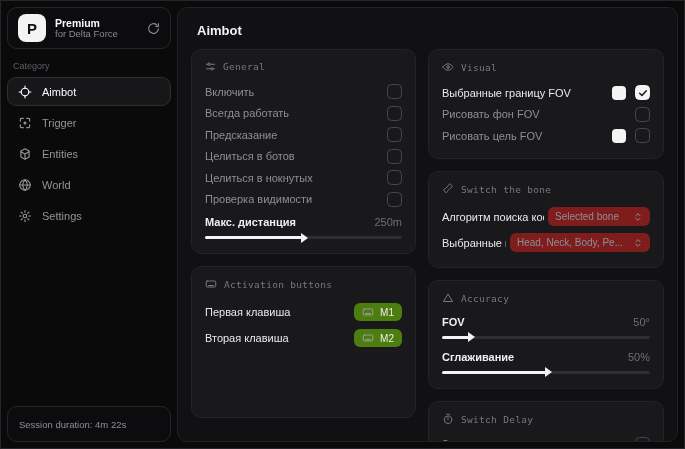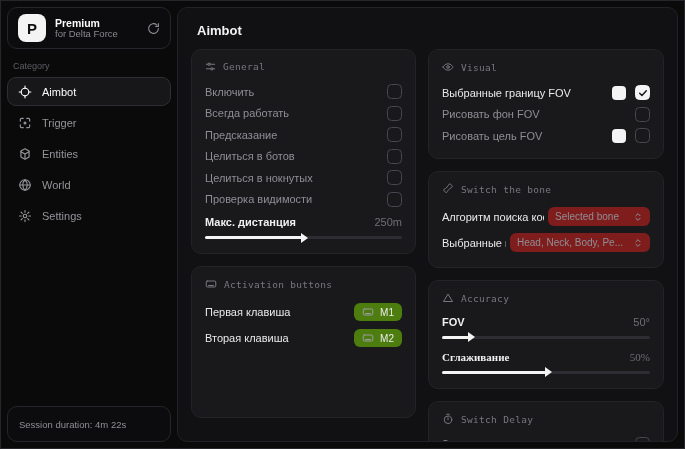--- a/index.html
+++ b/index.html
@@ -365,21 +365,21 @@
           <div class="slider-block">
             <div class="slider-labels">
               <span class="slider-name">FOV</span>
               <span class="slider-value">50°</span>
             </div>
             <div class="track">
               <div class="fill" style="width: 13%;"></div>
             </div>
           </div>
 
-          <div class="slider-block" style="margin-top:9px;font-family:Liberation Serif, serif;">
+          <div class="slider-block" style="margin-top:9px;">
             <div class="slider-labels">
               <span class="slider-name">Сглаживание</span>
               <span class="slider-value">50%</span>
             </div>
             <div class="track">
               <div class="fill" style="width: 50%;"></div>
             </div>
           </div>
         </div>
 

